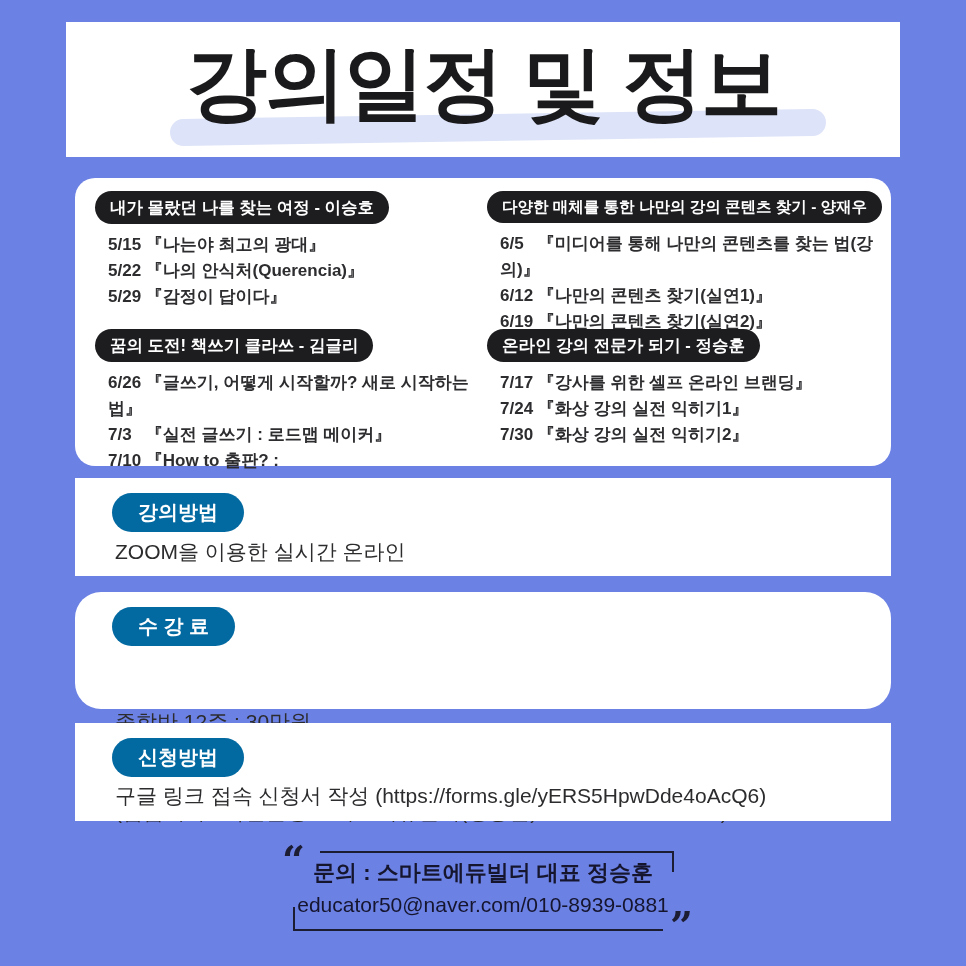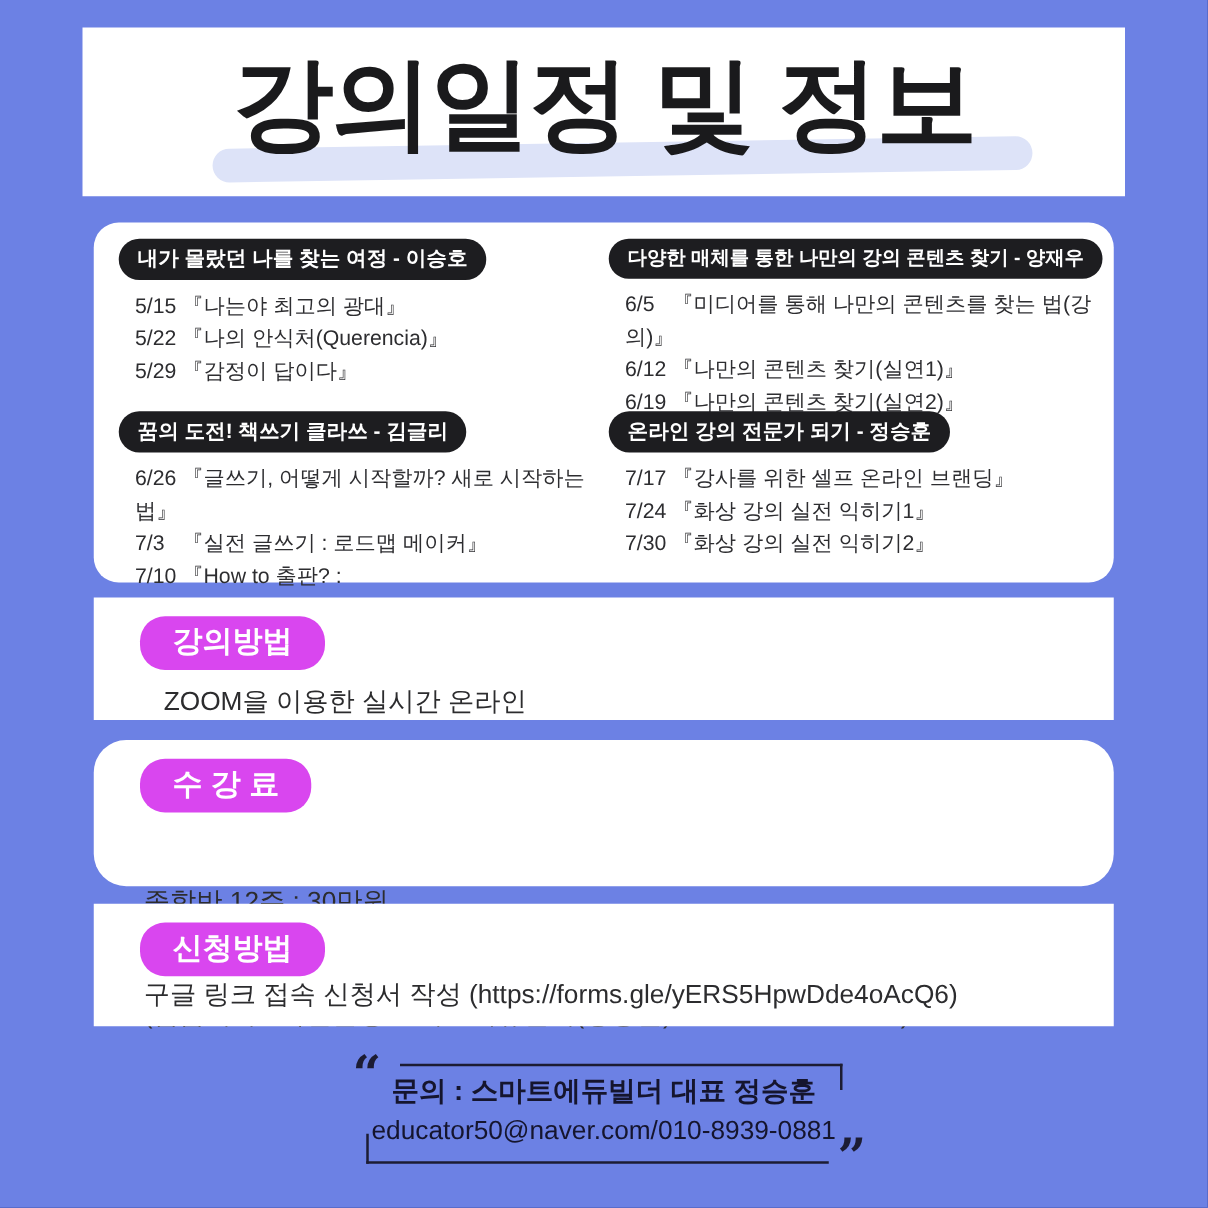--- a/index.html
+++ b/index.html
@@ -39,35 +39,35 @@
   .section-pill {
     display:inline-block; background:#1d1d20; color:#ffffff;
     font-size:16.5px; font-weight:700; line-height:1;
     padding:8px 15px 8px; border-radius:17px; white-space:nowrap;
   }
   .section-pill.long { font-size:15.5px; }
 
   .sec-list { margin-top:8px; margin-left:13px; }
   .sec-line {
     font-size:17px; line-height:26px; color:#2d2d30;
-    white-space:pre-wrap; font-weight:400;
+    white-space:pre-wrap; font-weight:700;
   }
   .sec-line.wrap-line { padding-left:49px; }
 
   .info-pill {
     position:absolute; left:37px; top:15px;
-    background:#d946ef; color:#ffffff;
-    font-size:24px; font-weight:700; line-height:1;
+    background:#0369a1; color:#ffffff;
+    font-size:20px; font-weight:700; line-height:1;
     padding:9px 26px 10px; border-radius:20px; white-space:nowrap;
   }
   .info-body {
     position:absolute; left:40px; font-size:21px; color:#2c2c2e;
     font-weight:500; line-height:30px; white-space:pre-wrap;
   }
-  .method-card .info-body { top:69px;margin-left:16px; }
+  .method-card .info-body { top:59px; }
   .fee-card .info-body    { top:55px; }
   .apply-card .info-body  { top:58px; }
 
   
   .footer-quote {
     position:absolute; font-family:"DejaVu Serif","Liberation Serif",serif;
     font-size:40px; font-weight:700; color:#1c1c33; line-height:1;
   }
   .open-quote  { left:282px; top:840px; }
   .close-quote { left:670px; top:906px; }

